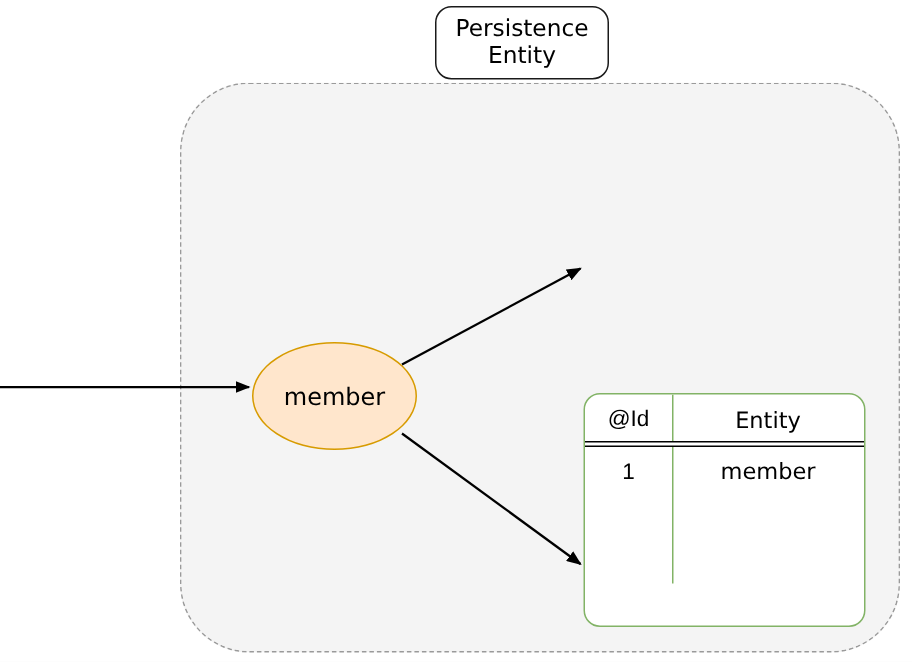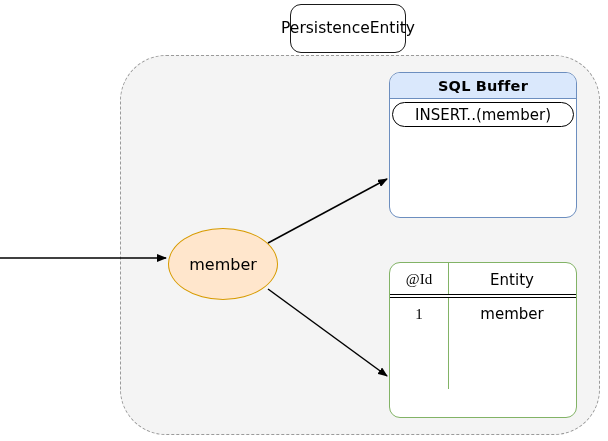--- a/index.html
+++ b/index.html
@@ -37,20 +37,21 @@
     position: absolute;
     left: 290px;
     top: 4px;
     width: 116px;
     height: 49px;
     background: #ffffff;
     border: 1.6px solid #1a1a1a;
     border-radius: 11px;
     box-sizing: border-box;
     display: flex;
+    flex-direction: column;
     align-items: center;
     justify-content: center;
     line-height: 1.12;
   }
   .title-box span {
     font-family: "DejaVu Sans", sans-serif;
     font-size: 15.5px;
     color: #000000;
     white-space: nowrap;
   }
@@ -153,21 +154,21 @@
     left: 0;
     width: 100%;
     display: flex;
     align-items: center;
   }
   .cache-row.hdr { top: 2px; height: 29px; }
   .cache-row.data { top: 37px; height: 28px; }
   .cell-id {
     width: 58px;
     text-align: center;
-    font-family: Liberation Serif, serif;
+    font-family: Liberation Sans, sans-serif;
     font-size: 15px;
     color: #000000;
   }
   .cell-entity {
     flex: 1;
     text-align: center;
     font-family: "DejaVu Sans", sans-serif;
     font-size: 15px;
     color: #000000;
   }
@@ -216,26 +217,20 @@
 
 <div id="canvas">
 
   <div class="pc-region"></div>
 
   <div class="title-box">
     <span>Persistence</span>
     <span>Entity</span>
   </div>
 
-  <div class="panel sql-panel">
-    <div class="panel-head">SQL Buffer</div>
-    <div class="sql-body">
-      <div class="sql-pill">INSERT..(member)</div>
-    </div>
-  </div>
 
   <div class="panel cache-panel">
     <div class="cache-body">
       <div class="col-divider"></div>
       <div class="cache-row hdr">
         <div class="cell-id">@Id</div>
         <div class="cell-entity">Entity</div>
       </div>
       <div class="hdr-rule"></div>
       <div class="cache-row data">

